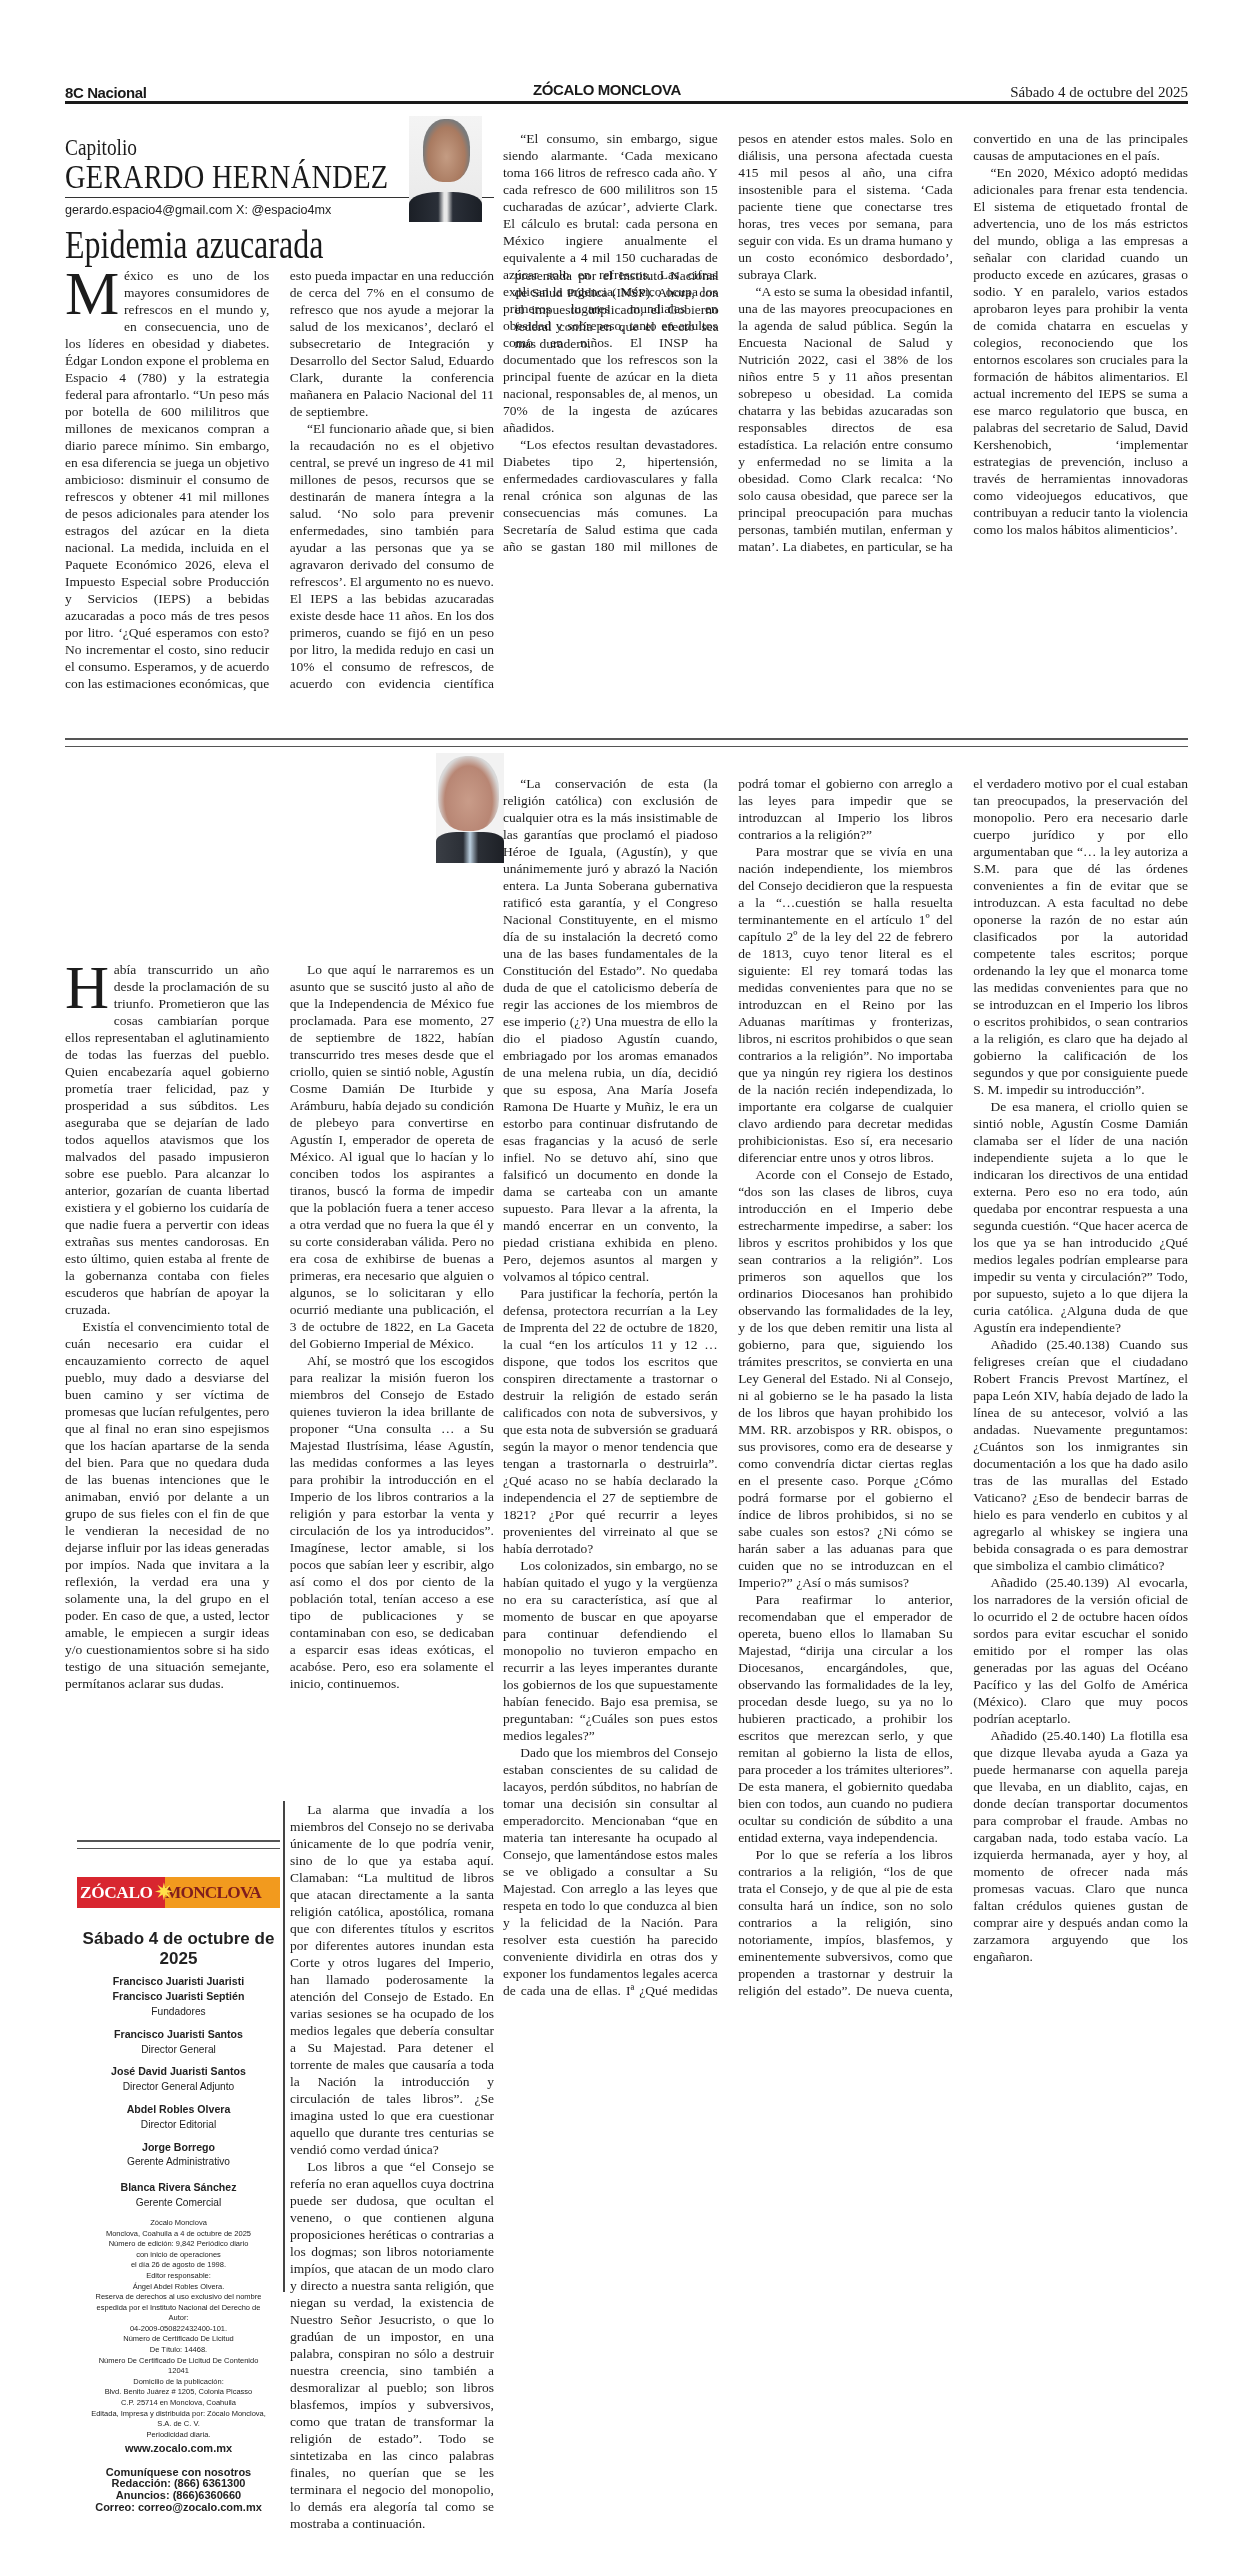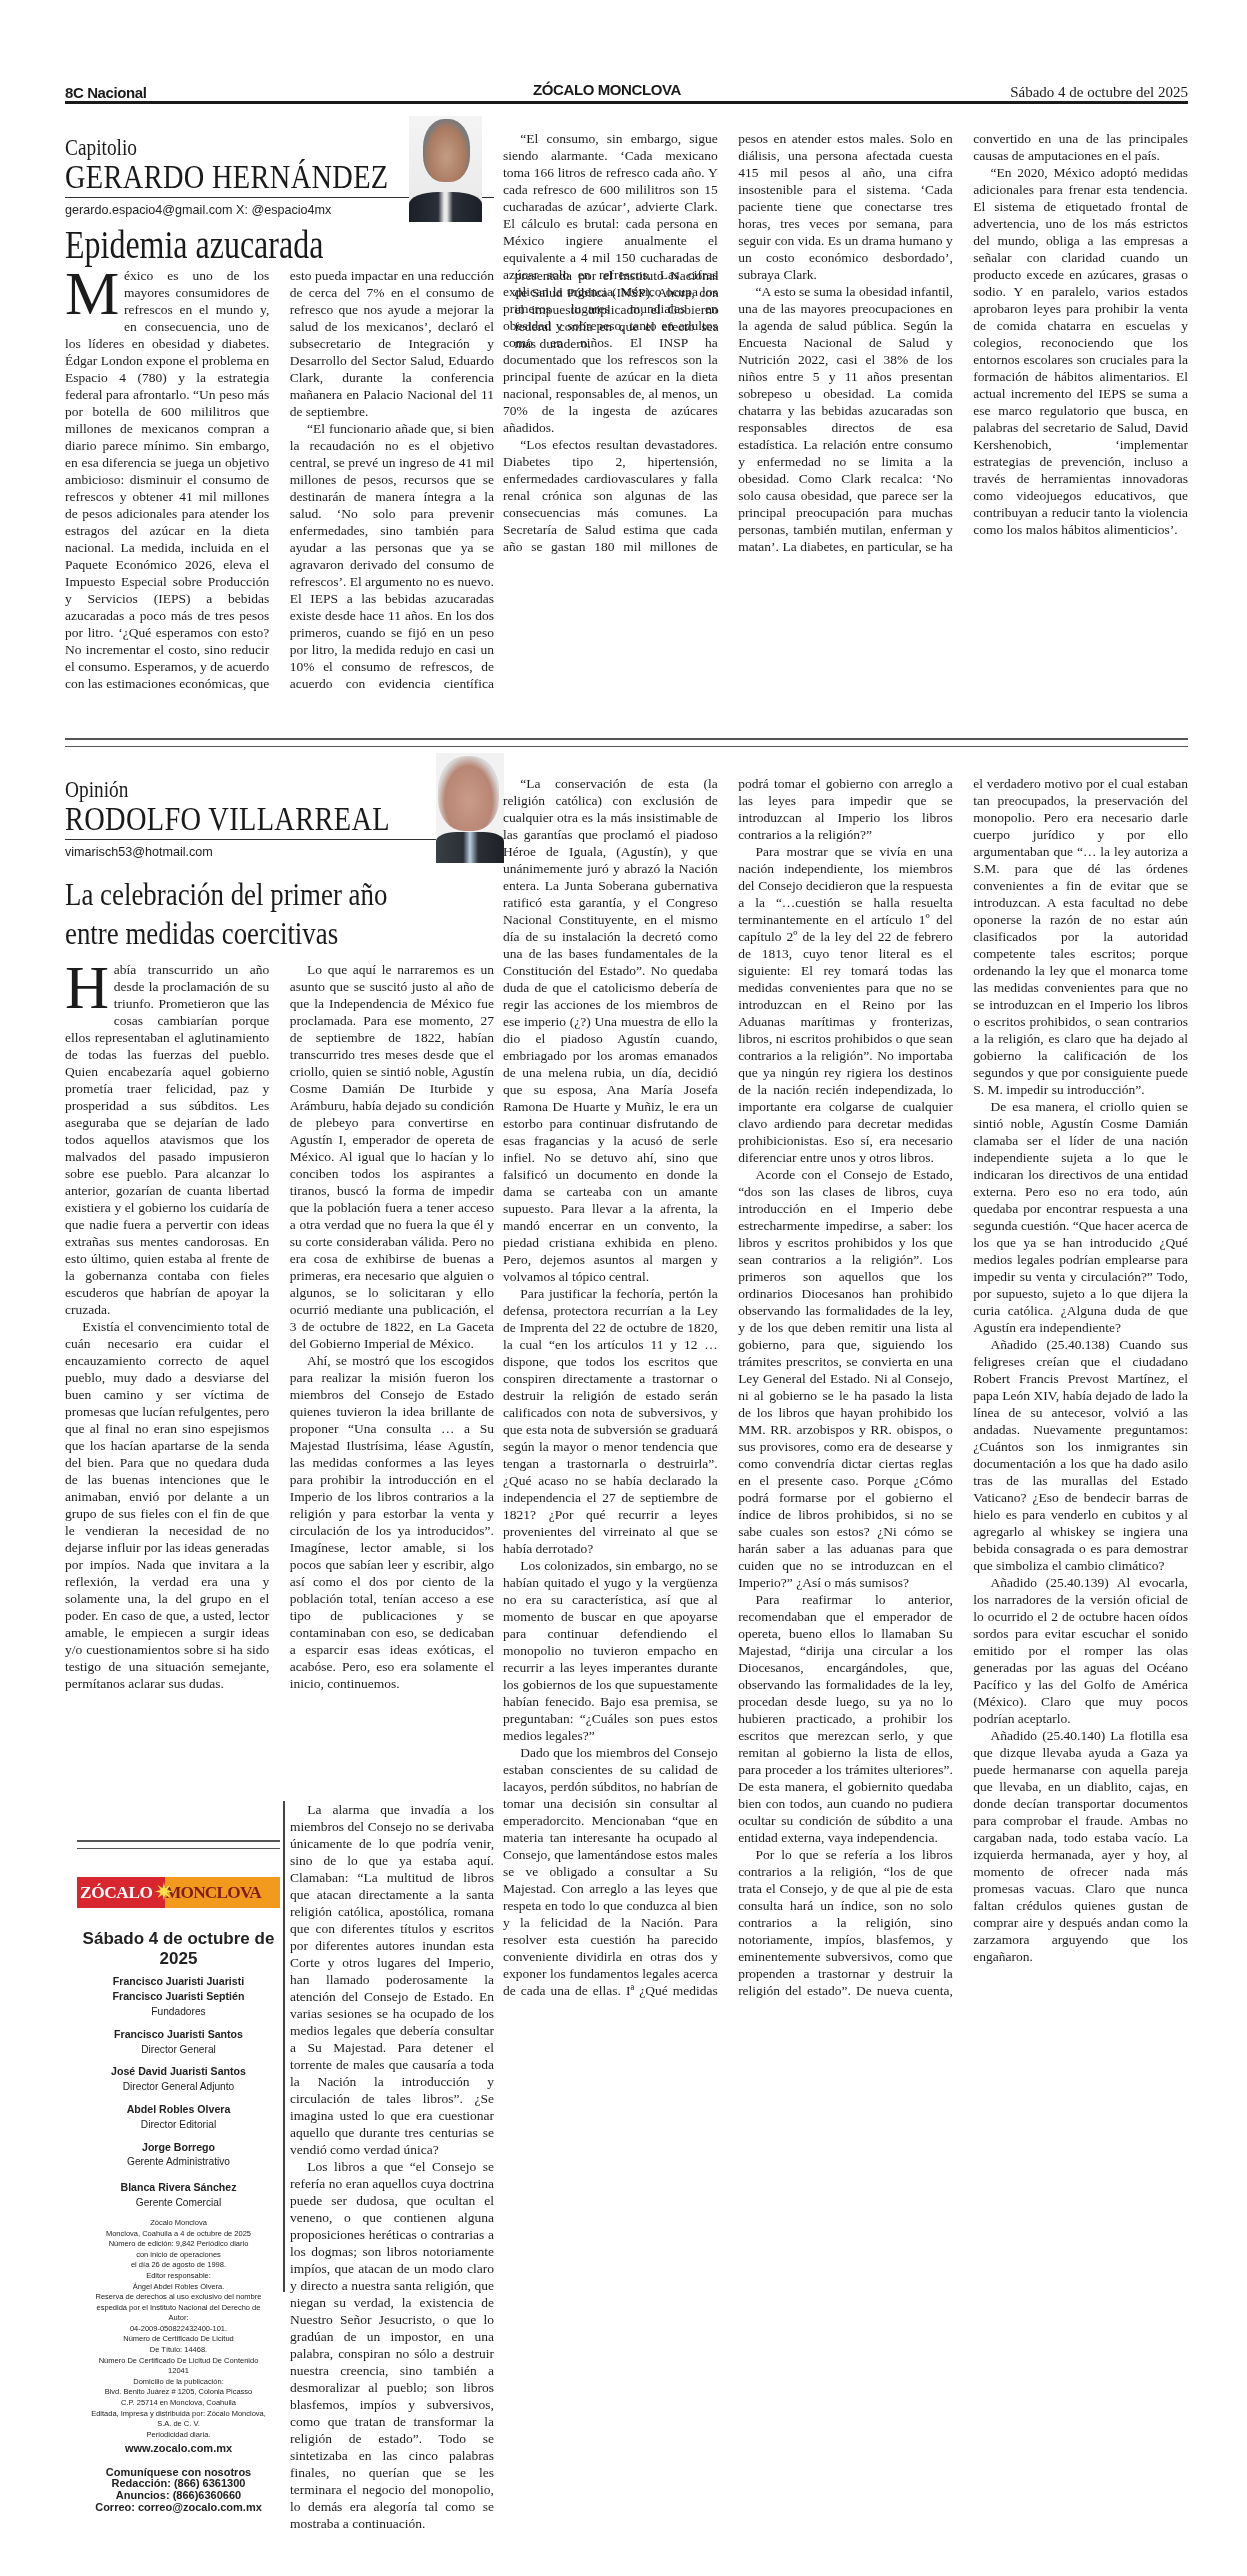--- a/index.html
+++ b/index.html
@@ -86,30 +86,20 @@
     <p>“Los efectos resultan devastadores. Diabetes tipo 2, hipertensión, enfermedades cardiovasculares y falla renal crónica son algunas de las consecuencias más comunes. La Secretaría de Salud estima que cada año se gastan 180 mil millones de pesos en atender estos males. Solo en diálisis, una persona afectada cuesta 415 mil pesos al año, una cifra insostenible para el sistema. ‘Cada paciente tiene que conectarse tres horas, tres veces por semana, para seguir con vida. Es un drama humano y un costo económico desbordado’, subraya Clark.</p>
     <p>“A esto se suma la obesidad infantil, una de las mayores preocupaciones en la agenda de salud pública. Según la Encuesta Nacional de Salud y Nutrición 2022, casi el 38% de los niños entre 5 y 11 años presentan sobrepeso u obesidad. La comida chatarra y las bebidas azucaradas son responsables directos de esa estadística. La relación entre consumo y enfermedad no se limita a la obesidad. Como Clark recalca: ‘No solo causa obesidad, que parece ser la principal preocupación para muchas personas, también mutilan, enferman y matan’. La diabetes, en particular, se ha convertido en una de las principales causas de amputaciones en el país.</p>
     <p>“En 2020, México adoptó medidas adicionales para frenar esta tendencia. El sistema de etiquetado frontal de advertencia, uno de los más estrictos del mundo, obliga a las empresas a señalar con claridad cuando un producto excede en azúcares, grasas o sodio. Y en paralelo, varios estados aprobaron leyes para prohibir la venta de comida chatarra en escuelas y colegios, reconociendo que los entornos escolares son cruciales para la formación de hábitos alimentarios. El actual incremento del IEPS se suma a ese marco regulatorio que busca, en palabras del secretario de Salud, David Kershenobich, ‘implementar estrategias de prevención, incluso a través de herramientas innovadoras como videojuegos educativos, que contribuyan a reducir tanto la violencia como los malos hábitos alimenticios’.</p>
   </div>
 
   <div class="sep" style="top:738px;">
       <div></div>
       <div></div>
     </div>
 
-  <div class="colhead" style="top:777px; width:429px;">
-    <div class="kicker">Opinión</div>
-    <div class="author">RODOLFO VILLARREAL</div>
-    <div class="rule-under" style="width:377px;"></div>
-    <div class="email">vimarisch53@hotmail.com</div>
-    <div class="headline" style="font-size:32px; line-height:39px; margin-top:15.7px; transform:scaleX(0.84); white-space:nowrap;">
-      <div>La celebración del primer año</div>
-      <div>entre medidas coercitivas</div>
-    </div>
-  </div>
 
   <div class="photo" style="left:371px; top:753px; width:68px; height:110px; background:#f2f2f2;">
     <div class="head" style="left:1.6px; top:3.1px; width:61px; height:75px; background: radial-gradient(ellipse at 50% 60%, #c99c89 0%, #b88674 55%, #d8d8d8 72%, #e4e4e4 100%);"></div>
     <div class="suit" style="left:0; width:68px; height:31px; background: linear-gradient(90deg,#3a3e45 0%,#2b2f36 40%,#bcd0e0 50%,#2b2f36 62%,#1d2026 100%); border-radius: 30% 30% 0 0;"></div>
   </div>
 
   <div class="body" style="left:0; top:961px; width:429px; height:796px; column-count:2;">
     <p class="first"><span class="dropcap">H</span><span>abía transcurrido un año desde la proclamación de su triunfo. Prometieron que las cosas cambiarían porque ellos representaban el aglutinamiento de todas las fuerzas del pueblo. Quien encabezaría aquel gobierno prometía traer felicidad, paz y prosperidad a sus súbditos. Les aseguraba que se dejarían de lado todos aquellos atavismos que los malvados del pasado impusieron sobre ese pueblo. Para alcanzar lo anterior, gozarían de cuanta libertad existiera y el gobierno los cuidaría de que nadie fuera a pervertir con ideas extrañas sus mentes candorosas. En esto último, quien estaba al frente de la gobernanza contaba con fieles escuderos que habrían de apoyar la cruzada.</span></p>
     <p>Existía el convencimiento total de cuán necesario era cuidar el encauzamiento correcto de aquel pueblo, muy dado a desviarse del buen camino y ser víctima de promesas que lucían refulgentes, pero que al final no eran sino espejismos que los hacían apartarse de la senda del bien. Para que no quedara duda de las buenas intenciones que le animaban, envió por delante a un grupo de sus fieles con el fin de que le vendieran la necesidad de no dejarse influir por las ideas generadas por impíos. Nada que invitara a la reflexión, la verdad era una y solamente una, la del grupo en el poder. En caso de que, a usted, lector amable, le empiecen a surgir ideas y/o cuestionamientos sobre si ha sido testigo de una situación semejante, permítanos aclarar sus dudas.</p>
     <p>Lo que aquí le narraremos es un asunto que se suscitó justo al año de que la Independencia de México fue proclamada. Para ese momento, 27 de septiembre de 1822, habían transcurrido tres meses desde que el criollo, quien se sintió noble, Agustín Cosme Damián De Iturbide y Arámburu, había dejado su condición de plebeyo para convertirse en Agustín I, emperador de opereta de México. Al igual que lo hacían y lo conciben todos los aspirantes a tiranos, buscó la forma de impedir que la población fuera a tener acceso a otra verdad que no fuera la que él y su corte consideraban válida. Pero no era cosa de exhibirse de buenas a primeras, era necesario que alguien o algunos, se lo solicitaran y ello ocurrió mediante una publicación, el 3 de octubre de 1822, en La Gaceta del Gobierno Imperial de México.</p>

